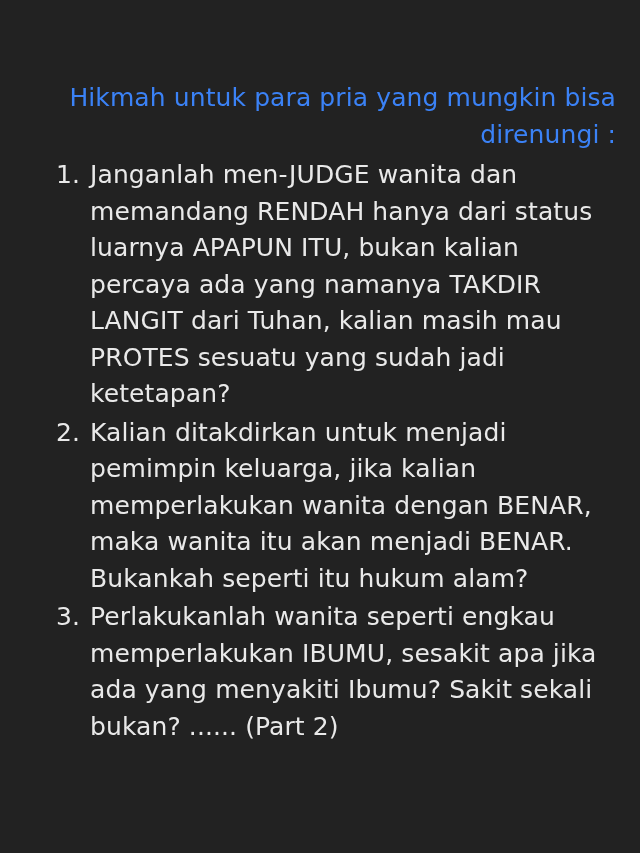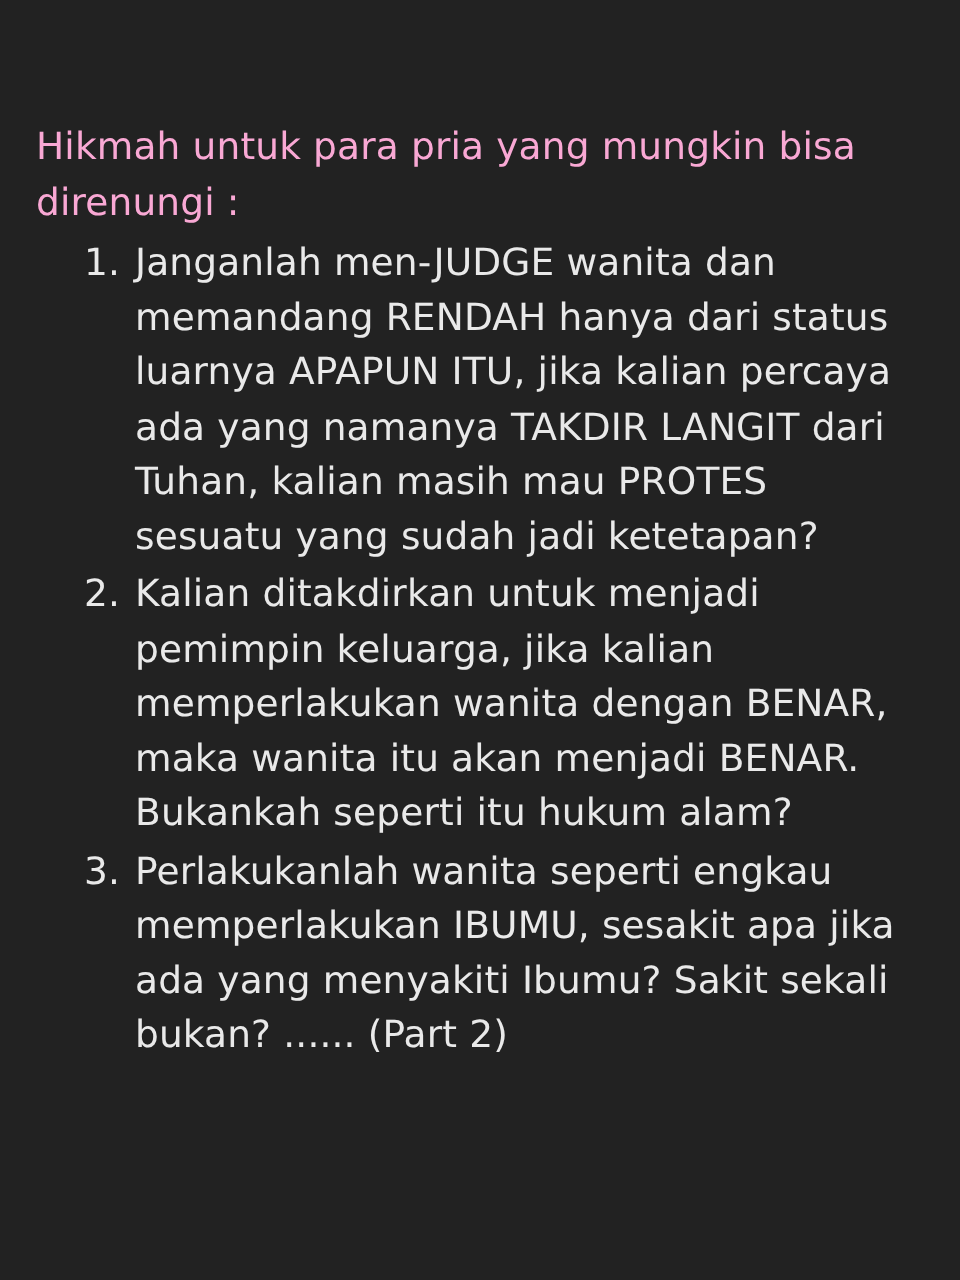--- a/index.html
+++ b/index.html
@@ -22,26 +22,27 @@
   }
   .content {
     position: absolute;
     left: 0;
     top: 0;
     width: 640px;
     padding: 80px 24px 0 24px;
     box-sizing: border-box;
   }
   .intro {
-    color: #f9a8d4;
+    color: #3b82f6;
     font-size: 25px;
     line-height: 1.46;
     letter-spacing: 0.1px;
     margin: 0 0 4px 0;
     font-weight: 400;
+    text-align: right;
   }
   ol.points {
     margin: 0;
     padding: 0 0 0 24px;
     list-style: none;
     counter-reset: pt;
   }
   ol.points > li {
     counter-increment: pt;
     position: relative;
@@ -64,18 +65,18 @@
     line-height: 1.46;
   }
 </style>
 </head>
 <body>
 
 <div class="page">
   <div class="content">
     <p class="intro">Hikmah untuk para pria yang mungkin bisa direnungi :</p>
     <ol class="points">
-      <li>Janganlah men-JUDGE wanita dan memandang RENDAH hanya dari status luarnya APAPUN ITU, jika kalian percaya ada yang namanya TAKDIR LANGIT dari Tuhan, kalian masih mau PROTES sesuatu yang sudah jadi ketetapan?</li>
+      <li>Janganlah men-JUDGE wanita dan memandang RENDAH hanya dari status luarnya APAPUN ITU, bukan kalian percaya ada yang namanya TAKDIR LANGIT dari Tuhan, kalian masih mau PROTES sesuatu yang sudah jadi ketetapan?</li>
       <li>Kalian ditakdirkan untuk menjadi pemimpin keluarga, jika kalian memperlakukan wanita dengan BENAR, maka wanita itu akan menjadi BENAR. Bukankah seperti itu hukum alam?</li>
       <li>Perlakukanlah wanita seperti engkau memperlakukan IBUMU, sesakit apa jika ada yang menyakiti Ibumu? Sakit sekali bukan? ...... (Part 2)</li>
     </ol>
   </div>
 </div>
 
 </body></html>

